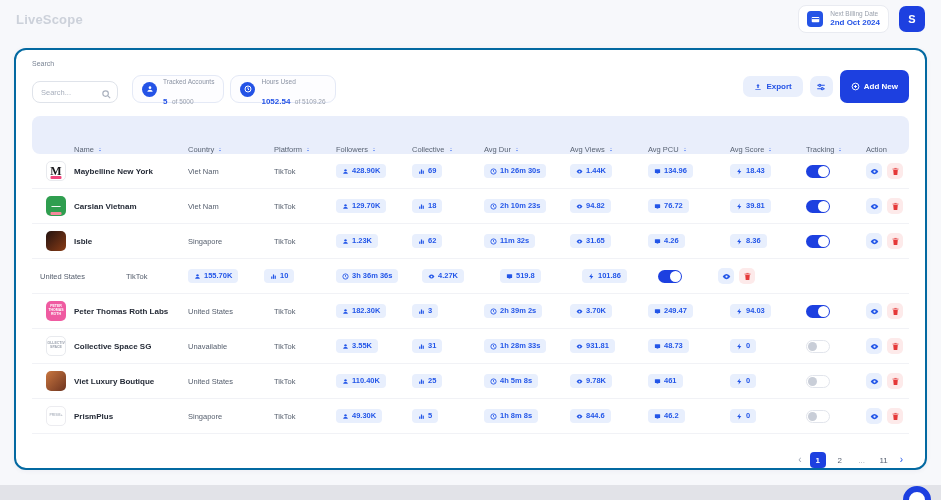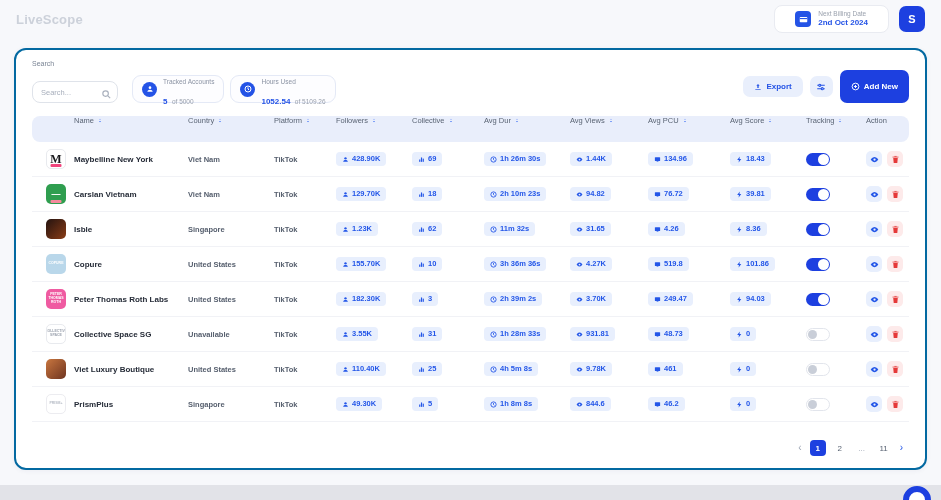--- a/index.html
+++ b/index.html
@@ -3,21 +3,21 @@
 <meta charset="utf-8">
 <style>
   * { margin:0; padding:0; box-sizing:border-box; }
   html,body { background:#eef0f4; font-family:"Liberation Sans","DejaVu Sans",sans-serif; }
   .canvas { position:relative; width:941px; height:500px; background:#f7f8fb; overflow:hidden; }
 
   
   .topbar { position:absolute; top:0; left:0; right:0; height:38px; display:flex; align-items:center; justify-content:space-between; padding:0 16px; }
   .logo { font-size:13px; font-weight:700; color:#ccd1da; letter-spacing:.2px; }
   .topbar-right { display:flex; align-items:center; gap:10px; }
-  .billing-card { display:flex; align-items:center; gap:7px; background:#fff; border:1px solid #e9ebf1; border-radius:8px; padding:4px 20px; }
+  .billing-card { display:flex; align-items:center; gap:7px; background:#fff; border:1px solid #e9ebf1; border-radius:8px; padding:4px 8px; }
   .billing-icon { width:16px; height:16px; border-radius:4px; background:#2453e6; display:flex; align-items:center; justify-content:center; }
   .billing-icon svg { width:9px; height:9px; }
   .billing-texts { display:flex; flex-direction:column; line-height:1.25; }
   .billing-label { font-size:6.5px; color:#9aa1ad; }
   .billing-value { font-size:8px; font-weight:700; color:#2453e6; }
   .user-avatar { width:26px; height:26px; border-radius:7px; background:#1d40e0; color:#fff; font-size:11px; font-weight:700; display:flex; align-items:center; justify-content:center; cursor:pointer; }
 
   
   .main-card { position:absolute; left:14px; right:14px; top:48px; bottom:30px; background:#fff; border:2px solid #0369a1; border-radius:12px; box-shadow:0 1px 5px rgba(30,40,90,.05); padding:10px 16px 0 16px; }
 
@@ -43,40 +43,40 @@
   .btn { display:flex; align-items:center; gap:4px; border:none; border-radius:7px; font-size:8px; font-weight:700; cursor:pointer; font-family:inherit; }
   .btn-export { background:#e9effc; color:#2453e6; padding:6px 11px; }
   .btn-export svg { width:8px; height:8px; }
   .btn-filter { background:#e9effc; color:#2453e6; width:23px; height:21px; justify-content:center; }
   .btn-filter svg { width:10px; height:10px; }
   .btn-add { background:#1d40e0; color:#fff; padding:12px 11px; }
   .btn-add svg { width:9px; height:9px; }
 
   
   .table { margin-top:13px; }
-  .thead { display:flex; align-items:flex-start; background:#e9eefb; border-radius:8px; height:26px; }
+  .thead { display:flex; align-items:flex-end; background:#e9eefb; border-radius:8px; height:38px; }
   .th { display:flex; align-items:center; gap:3px; font-size:7.5px; color:#5a6474; padding-left:8px; flex:none; cursor:pointer; }
   .th .sort-icon { width:6px; height:7px; color:#3b6ef5; display:inline-flex; }
   .th .sort-icon svg { width:6px; height:7px; }
   .th.c-name { padding-left:42px; }
 
   .tr { display:flex; align-items:center; height:35px; border-bottom:1px solid #f1f2f6; }
   .td { padding-left:8px; flex:none; display:flex; align-items:center; }
   .c-name{width:148px} .c-country{width:86px} .c-platform{width:62px} .c-followers{width:76px}
   .c-livestreams{width:72px} .c-avg_dur{width:86px} .c-avg_views{width:78px} .c-avg_pcu{width:82px}
   .c-avg_score{width:76px} .c-tracking{width:60px} .c-action{width:55px}
   .td.c-name { padding-left:14px; }
 
   .avatar { position:relative; width:20px; height:20px; border-radius:5px; margin-right:8px; display:flex; align-items:center; justify-content:center; flex:none; overflow:hidden; }
   .avatar-text { font-size:9px; font-weight:700; line-height:1; }
   .avatar-text.serif { font-family:"Liberation Serif","DejaVu Serif",serif; font-size:12px; }
   .avatar-text.tiny { font-size:3.5px; font-weight:700; text-align:center; letter-spacing:0; line-height:1.1; white-space:normal; }
   .avatar-accent { position:absolute; bottom:1px; left:50%; transform:translateX(-50%); width:11px; height:3px; border-radius:1px; }
   .name-text { font-size:8px; font-weight:700; color:#252b37; }
-  .cell-text { font-size:7.5px; color:#555e6d;font-weight:bold; }
+  .cell-text { font-size:7.5px; color:#555e6d; }
 
   .pill { display:inline-flex; align-items:center; gap:3px; background:#e8effd; color:#2356e8; border-radius:4px; padding:3px 6px; font-size:7.5px; font-weight:700; line-height:1; }
   .pill svg { width:7px; height:7px; flex:none; }
 
   .toggle { position:relative; width:24px; height:13px; border-radius:7px; display:inline-block; cursor:pointer; }
   .toggle.on { background:#1d40e0; }
   .toggle.on .knob { position:absolute; right:1px; top:1px; width:11px; height:11px; border-radius:50%; background:#fff; }
   .toggle.off { background:#fff; border:1px solid #e2e5ec; }
   .toggle.off .knob { position:absolute; left:1px; top:1px; width:9px; height:9px; border-radius:50%; background:#c9ced8; }
 
@@ -563,27 +563,20 @@
         <svg viewBox="0 0 24 24" fill="currentColor">
                   <path d="M6 8h12l-1.2 13H7.2z"></path>
                   <rect x="4" y="4.5" width="16" height="2"></rect>
                   <rect x="9" y="2.5" width="6" height="2"></rect>
                 </svg>
       </button>
     </div>
   </div>
 
   <div class="tr">
-    <div class="td c-name">
-      <span class="avatar" style="background: rgb(185, 215, 234);">
-        <span class="avatar-text tiny" style="color: rgb(255, 255, 255);">COPURE</span>
-
-      </span>
-      <span class="name-text">Copure</span>
-    </div>
     <div class="td c-country">
               <span class="cell-text">United States</span>
             </div>
     <div class="td c-platform">
               <span class="cell-text">TikTok</span>
             </div>
     <div class="td c-followers">
       <span class="pill">
         <svg viewBox="0 0 24 24" fill="currentColor">
                   <circle cx="12" cy="8" r="4"></circle>

